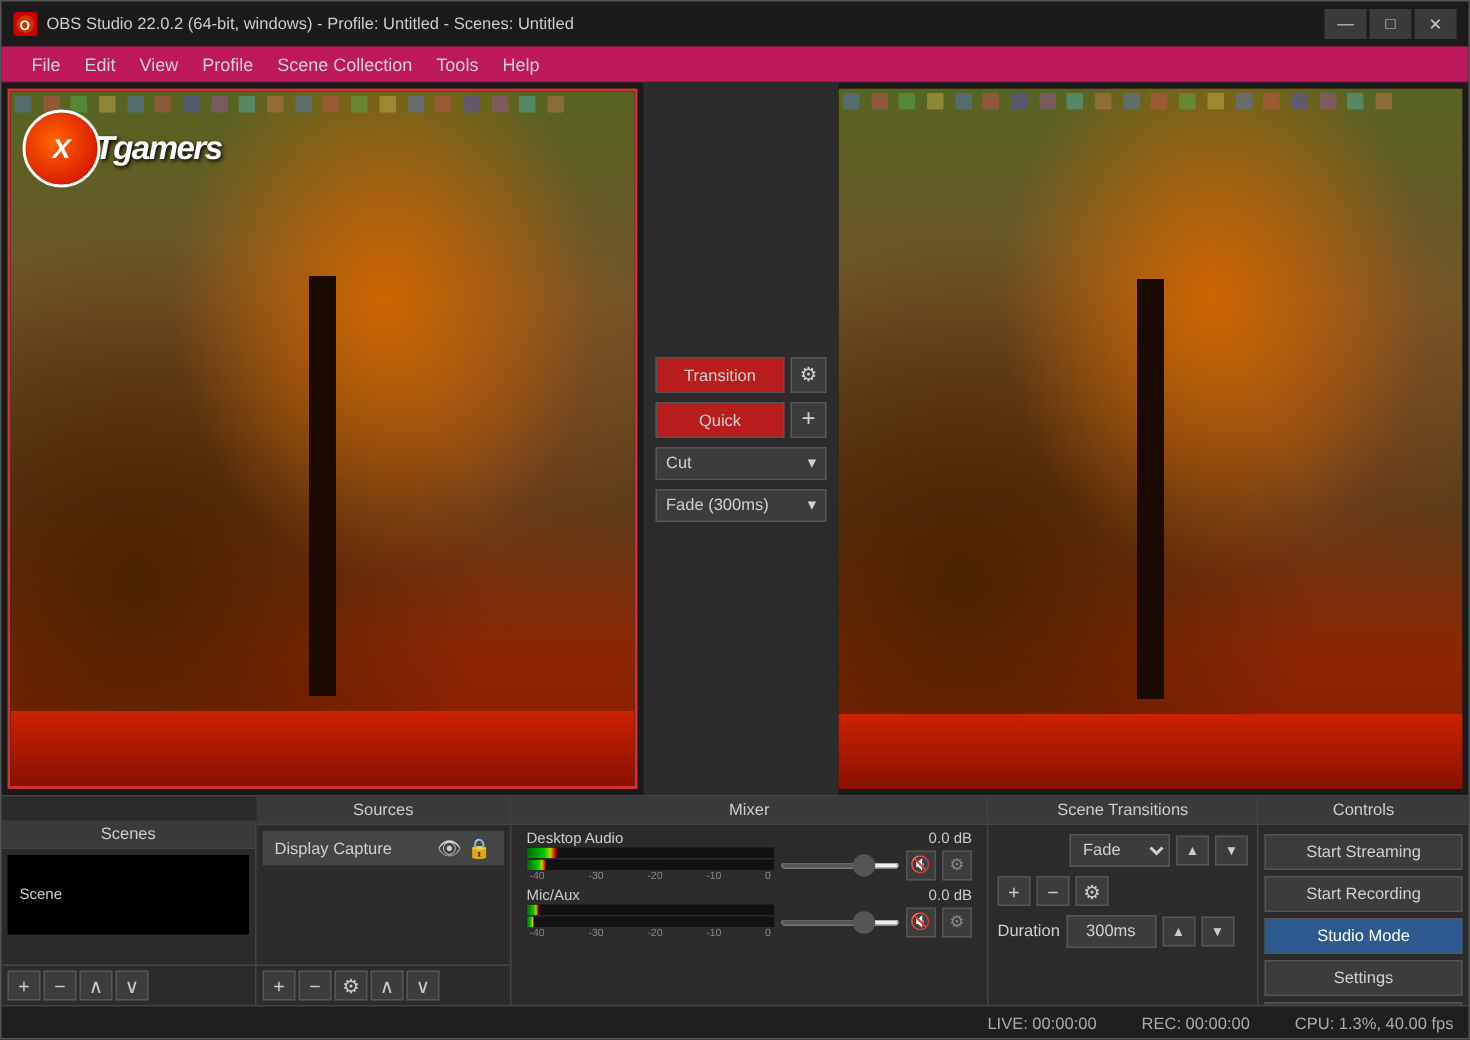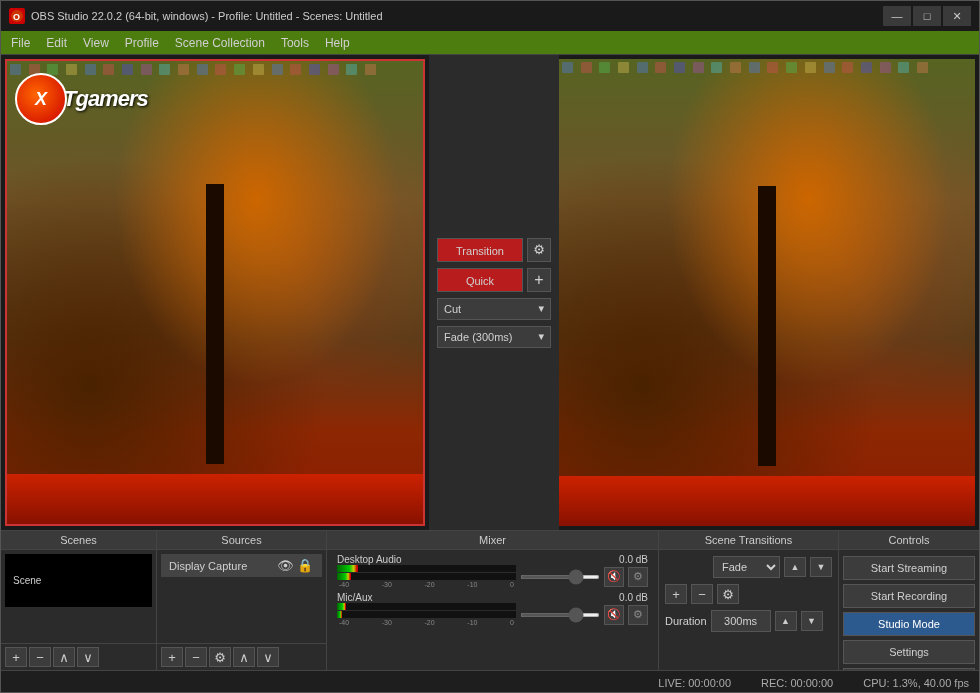--- a/index.html
+++ b/index.html
@@ -44,24 +44,24 @@
       border: none;
       color: #ccc;
       cursor: pointer;
       display: flex; align-items: center; justify-content: center;
       font-size: 11px;
     }
 
     
     #menubar {
       height: 24px;
-      background: #4d7c0f;
-      display: flex;
-      align-items: center;
-      padding: 0 2px;
+      background: #be185d;
+      display: flex;
+      align-items: center;
+      padding: 0 12px;
       border-bottom: 1px solid #444;
     }
     .menu-item {
       padding: 2px 8px;
       cursor: pointer;
       color: #d0d0d0;
       font-size: 12px;
     }
 
     
@@ -222,21 +222,21 @@
       text-align: center;
     }
 
     .panel-content {
       flex: 1;
       padding: 4px;
       overflow: hidden;
     }
 
     
-    #scenes-panel { width: 156px; }
+    #scenes-panel { width: 170px; margin-top: 16px; }
     .scene-item {
       padding: 21px 8px;
       background: #000000;
       margin-bottom: 2px;
       font-size: 10px;
       cursor: pointer;
     }
     .panel-toolbar {
       display: flex;
       padding: 3px 4px;

